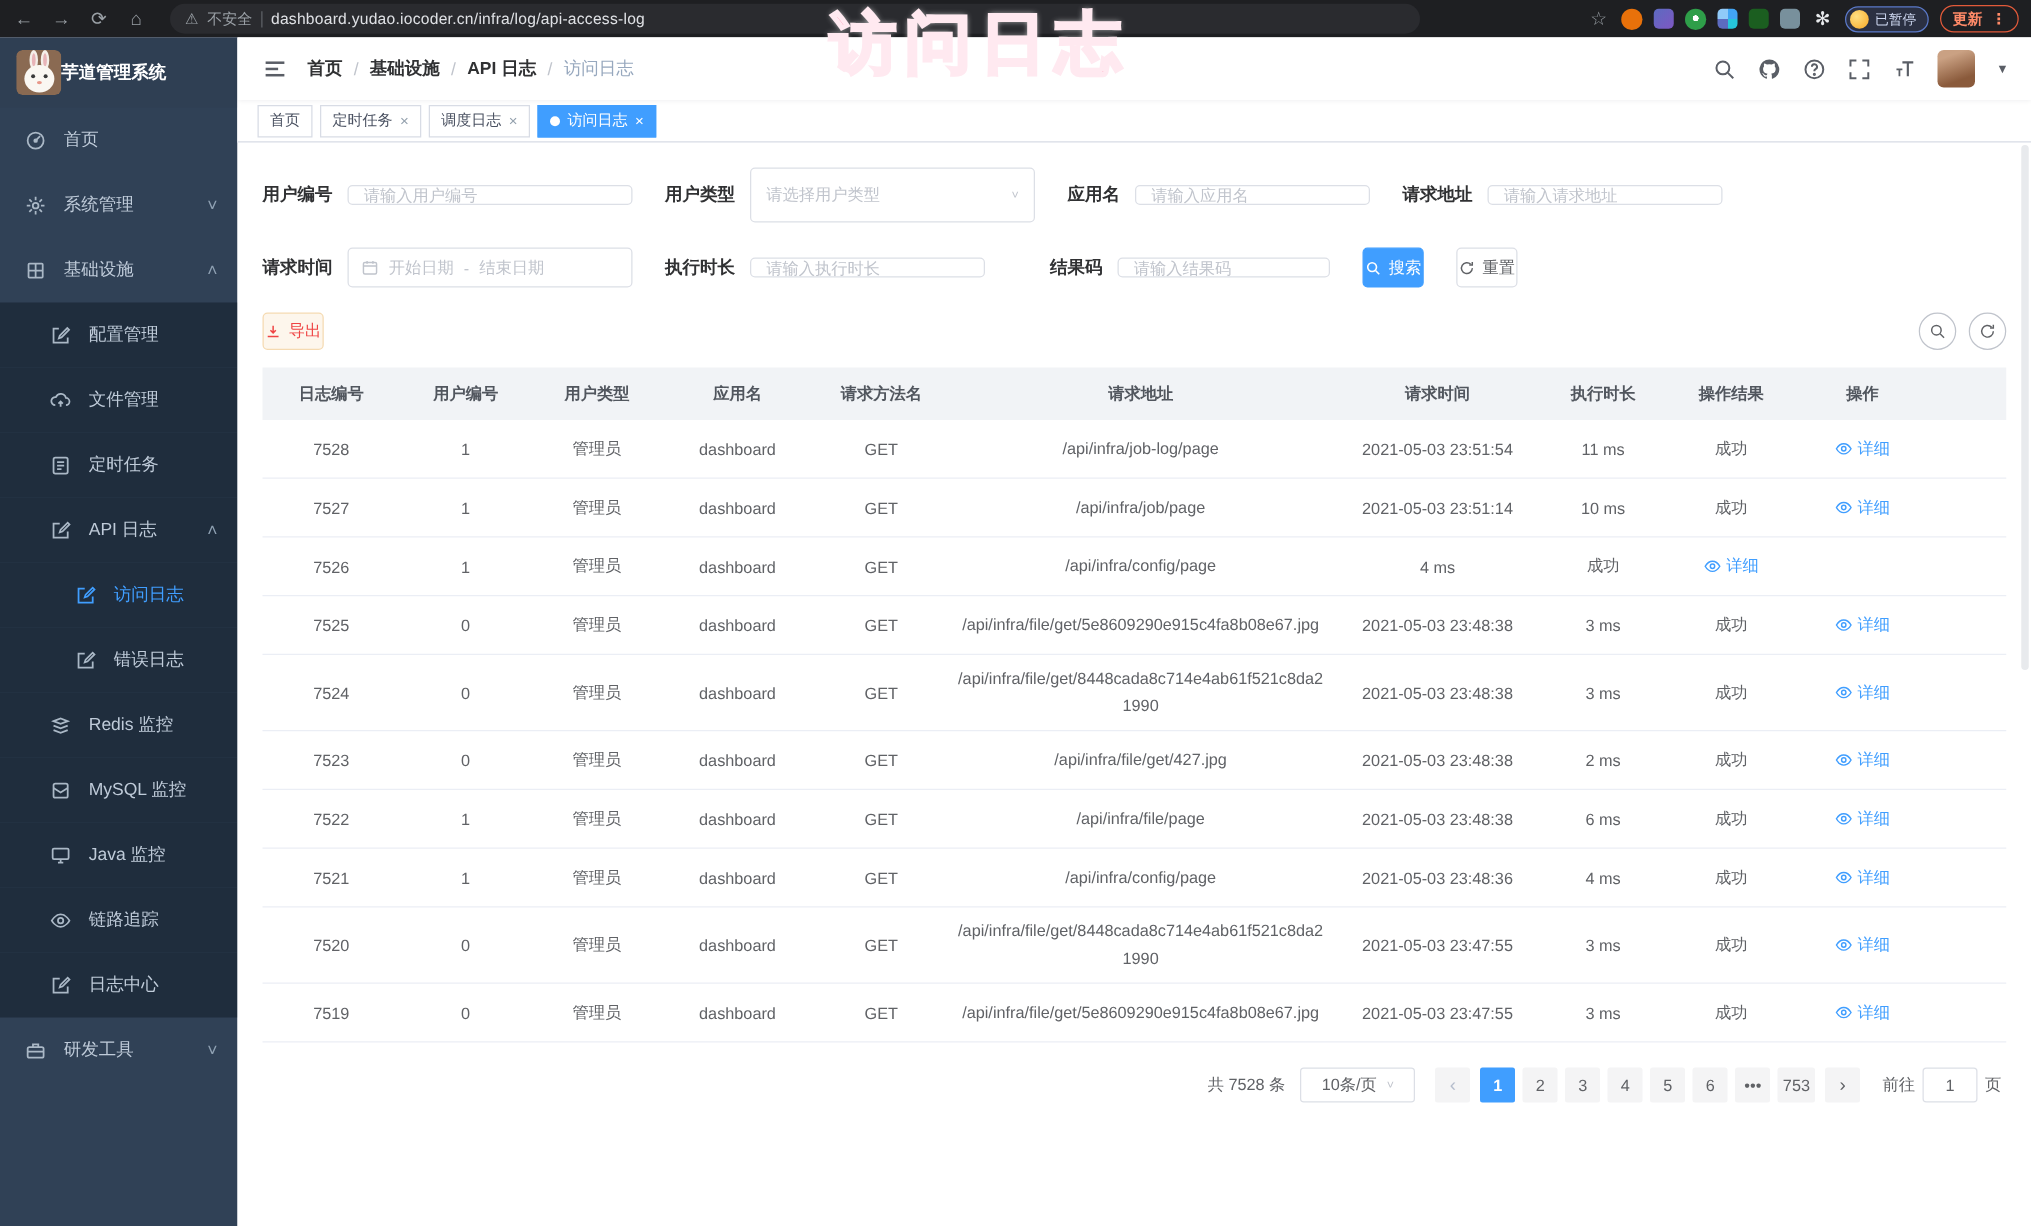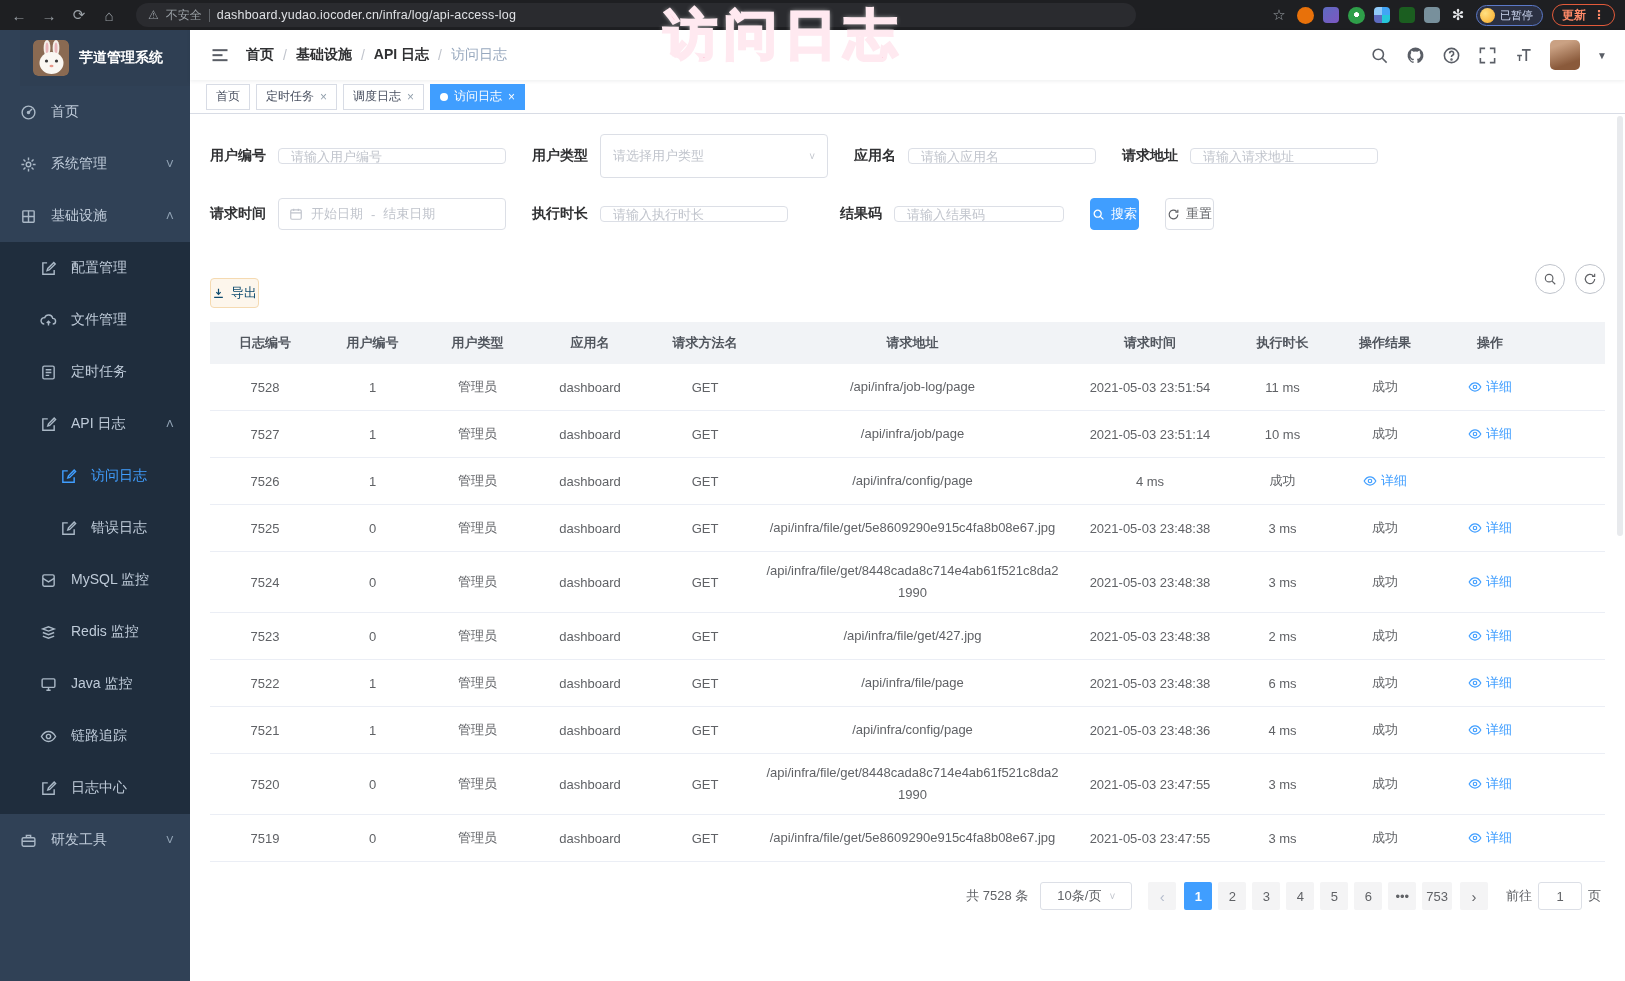--- a/index.html
+++ b/index.html
@@ -22,21 +22,21 @@
   .ext-zone { margin-left:auto; display:flex; align-items:center; gap:9px; }
   .ext-dot { width:17px; height:17px; border-radius:50%; display:inline-block; }
   .ext-sq { width:16px; height:16px; border-radius:4px; display:inline-block; }
   .paused-pill { height:21px; border:1px solid #5b79c9; background:#2b3042; border-radius:11px; display:flex; align-items:center; gap:5px; padding:0 9px 0 3px; color:#cdd6f0; font-size:11px; }
   .emoji-face { width:15px; height:15px; border-radius:50%; background:radial-gradient(circle at 35% 35%, #ffe082, #f9a825); }
   .update-pill { height:22px; border:1.5px solid #e25a3a; border-radius:12px; display:flex; align-items:center; gap:7px; padding:0 9px; color:#ff8a68; font-size:12px; font-weight:700; }
   .vdots { color:#ff8a68; letter-spacing:0; font-size:12px; }
 
   
   .sidebar { position:absolute; top:30px; left:0; width:190px; bottom:0; background:#304156; overflow:hidden; }
-  .logo { height:56px; display:flex; align-items:center; gap:10px; padding-left:13px; background:#2f3f53;margin-left:20px; }
+  .logo { height:56px; display:flex; align-items:center; padding-left:13px; background:#2f3f53; }
   .logo-img { width:36px; height:36px; border-radius:5px; flex:0 0 36px; }
   .logo-title { color:#fff; font-size:14px; font-weight:700; }
   .side-item { height:52px; display:flex; align-items:center; gap:14px; padding-left:20px; color:#bfcbd9; font-size:14px; cursor:pointer; }
   .side-item .mi { width:17px; height:17px; flex:0 0 17px; color:#aab8c6; }
   .side-item .chev { margin-left:auto; margin-right:16px; color:#8fa1b3; }
   .lv2 { background:#1f2d3d; padding-left:40px; }
   .lv3 { background:#1f2d3d; padding-left:60px; }
   .side-item.active { color:#409eff; }
   .side-item.active .mi { color:#409eff; }
 
@@ -68,21 +68,21 @@
   .f-input::placeholder { color:#c0c4cc; }
   .w225 { width:228px; } .w185 { width:188px;padding-left:12px; }
   .gap { width:26px; flex:0 0 26px; }
   .f-select { width:228px; height:44px; border:1px solid #dcdfe6; border-radius:4px; display:flex; align-items:center; padding:0 12px; color:#c0c4cc; font-size:13px; cursor:pointer; }
   .f-select .chevd { margin-left:auto; color:#c0c4cc; }
   .f-range { width:228px; height:32px; border:1px solid #dcdfe6; border-radius:4px; display:flex; align-items:center; padding:0 10px; gap:8px; font-size:13px; color:#c0c4cc; cursor:pointer; }
   .cal { width:14px; height:14px; color:#c0c4cc; flex:0 0 14px; }
   .btn { height:32px; border-radius:4px; border:1px solid #dcdfe6; background:#fff; color:#606266; font-size:13px; display:inline-flex; align-items:center; gap:6px; padding:0 1px; cursor:pointer; font-family:inherit; }
   .btn svg { width:13px; height:13px; }
   .btn-primary { background:#409eff; border-color:#409eff; color:#fff; }
-  .btn-warn { height:30px; background:#fdf6ec; border-color:#f5dab1; color:#0c4a6e;margin-top:28px; }
+  .btn-warn { height:30px; background:#fdf6ec; border-color:#f5dab1; color:#ef4444; }
 
   
   .toolbar { display:flex; align-items:center; padding:0 20px; margin:2px 0 14px; }
   .circle-btn { width:30px; height:30px; border-radius:50%; border:1px solid #c0c4cc; background:#fff; color:#606266; display:flex; align-items:center; justify-content:center; cursor:pointer; }
   .circle-btn svg { width:14px; height:14px; }
   .circle-btn + .circle-btn { margin-left:10px; }
 
   
   .table { margin:0 20px; }
   .thead-row, .trow { display:grid; grid-template-columns:110px 105px 105px 120px 110px 305px 170px 95px 110px 100px; }
@@ -223,31 +223,31 @@
   </div>
   <div class="side-item lv3">
     <svg class="mi" viewBox="0 0 24 24" fill="none" stroke="currentColor" stroke-width="2">
         <path d="M20 13v7H4V4h7"></path>
         <path d="M14 13l-3 1 1-3 8-8 2 2z"></path>
       </svg>
     <span>错误日志</span>
   </div>
   <div class="side-item lv2">
     <svg class="mi" viewBox="0 0 24 24" fill="none" stroke="currentColor" stroke-width="2">
+        <path d="M4 7l8-3 8 3-8 3z"></path>
+        <path d="M4 12l8 3 8-3M4 17l8 3 8-3"></path>
+      </svg>
+    <span>Redis 监控</span>
+  </div>
+  <div class="side-item lv2">
+    <svg class="mi" viewBox="0 0 24 24" fill="none" stroke="currentColor" stroke-width="2">
         <rect x="4" y="4" width="16" height="16" rx="2"></rect>
         <path d="M4 9l8 5 8-5"></path>
       </svg>
     <span>MySQL 监控</span>
-  </div>
-  <div class="side-item lv2">
-    <svg class="mi" viewBox="0 0 24 24" fill="none" stroke="currentColor" stroke-width="2">
-        <path d="M4 7l8-3 8 3-8 3z"></path>
-        <path d="M4 12l8 3 8-3M4 17l8 3 8-3"></path>
-      </svg>
-    <span>Redis 监控</span>
   </div>
   <div class="side-item lv2">
     <svg class="mi" viewBox="0 0 24 24" fill="none" stroke="currentColor" stroke-width="2">
         <rect x="3" y="4" width="18" height="12" rx="1.5"></rect>
         <path d="M9 20h6M12 16v4"></path>
       </svg>
     <span>Java 监控</span>
   </div>
   <div class="side-item lv2">
     <svg class="mi" viewBox="0 0 24 24" fill="none" stroke="currentColor" stroke-width="2">

